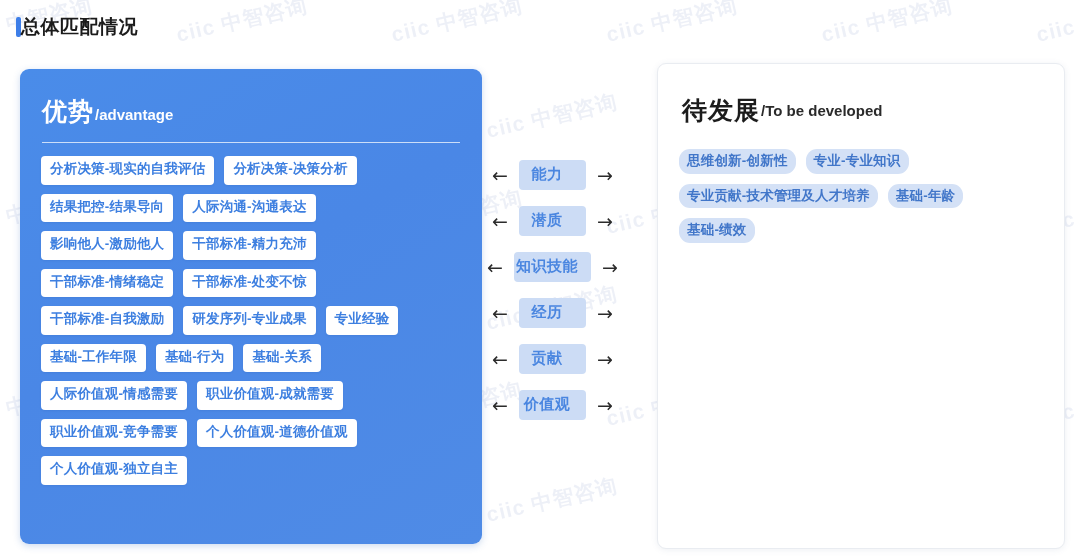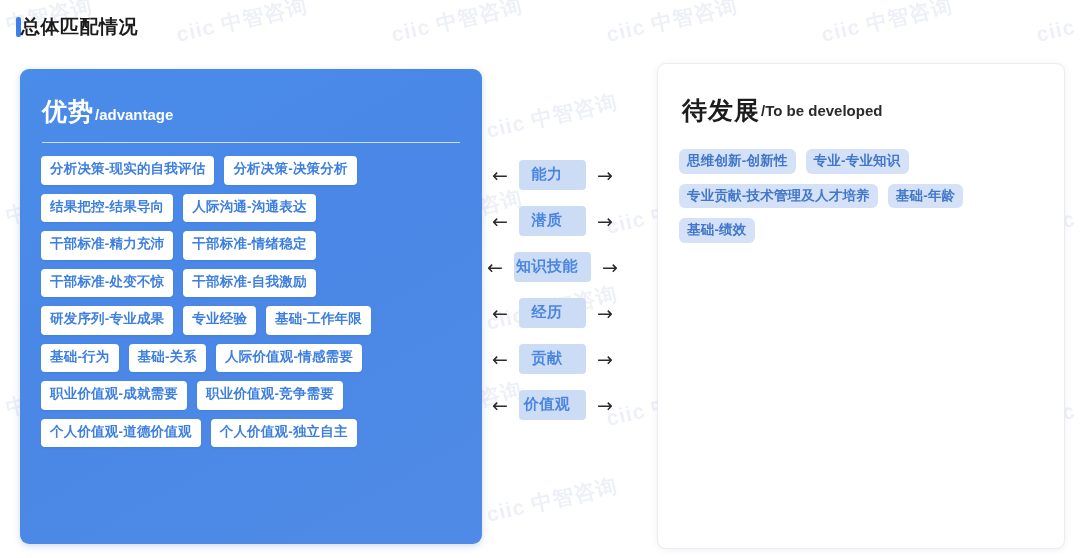--- a/index.html
+++ b/index.html
@@ -185,21 +185,21 @@
     width: 360px;
     display: flex;
     flex-wrap: wrap;
     gap: 10px 10px;
   }
   .dev-tag {
     background: #d4e1f6;
     color: #4176c9;
     font-size: 13.5px;
     font-weight: 700;
-    border-radius: 6px;
+    border-radius: 11px;
     padding: 4px 8px 5px 8px;
     line-height: 1.15;
     white-space: nowrap;
     letter-spacing: 0.2px;
   }
 </style>
 </head>
 <body>
 
 <div id="watermark-layer">
@@ -247,20 +247,21 @@
   <div id="advantage-header">
     <span id="advantage-title-cn">优势</span>
     <span id="advantage-title-en">/advantage</span>
   </div>
   <div id="advantage-divider"></div>
   <div id="advantage-tags">
       <span class="adv-tag">分析决策-现实的自我评估</span>
       <span class="adv-tag">分析决策-决策分析</span>
       <span class="adv-tag">结果把控-结果导向</span>
       <span class="adv-tag">人际沟通-沟通表达</span>
+      <span class="adv-tag">影响他人-激励他人</span>
       <span class="adv-tag">干部标准-精力充沛</span>
       <span class="adv-tag">干部标准-情绪稳定</span>
       <span class="adv-tag">干部标准-处变不惊</span>
       <span class="adv-tag">干部标准-自我激励</span>
       <span class="adv-tag">研发序列-专业成果</span>
       <span class="adv-tag">专业经验</span>
       <span class="adv-tag">基础-工作年限</span>
       <span class="adv-tag">基础-行为</span>
       <span class="adv-tag">基础-关系</span>
       <span class="adv-tag">人际价值观-情感需要</span>

